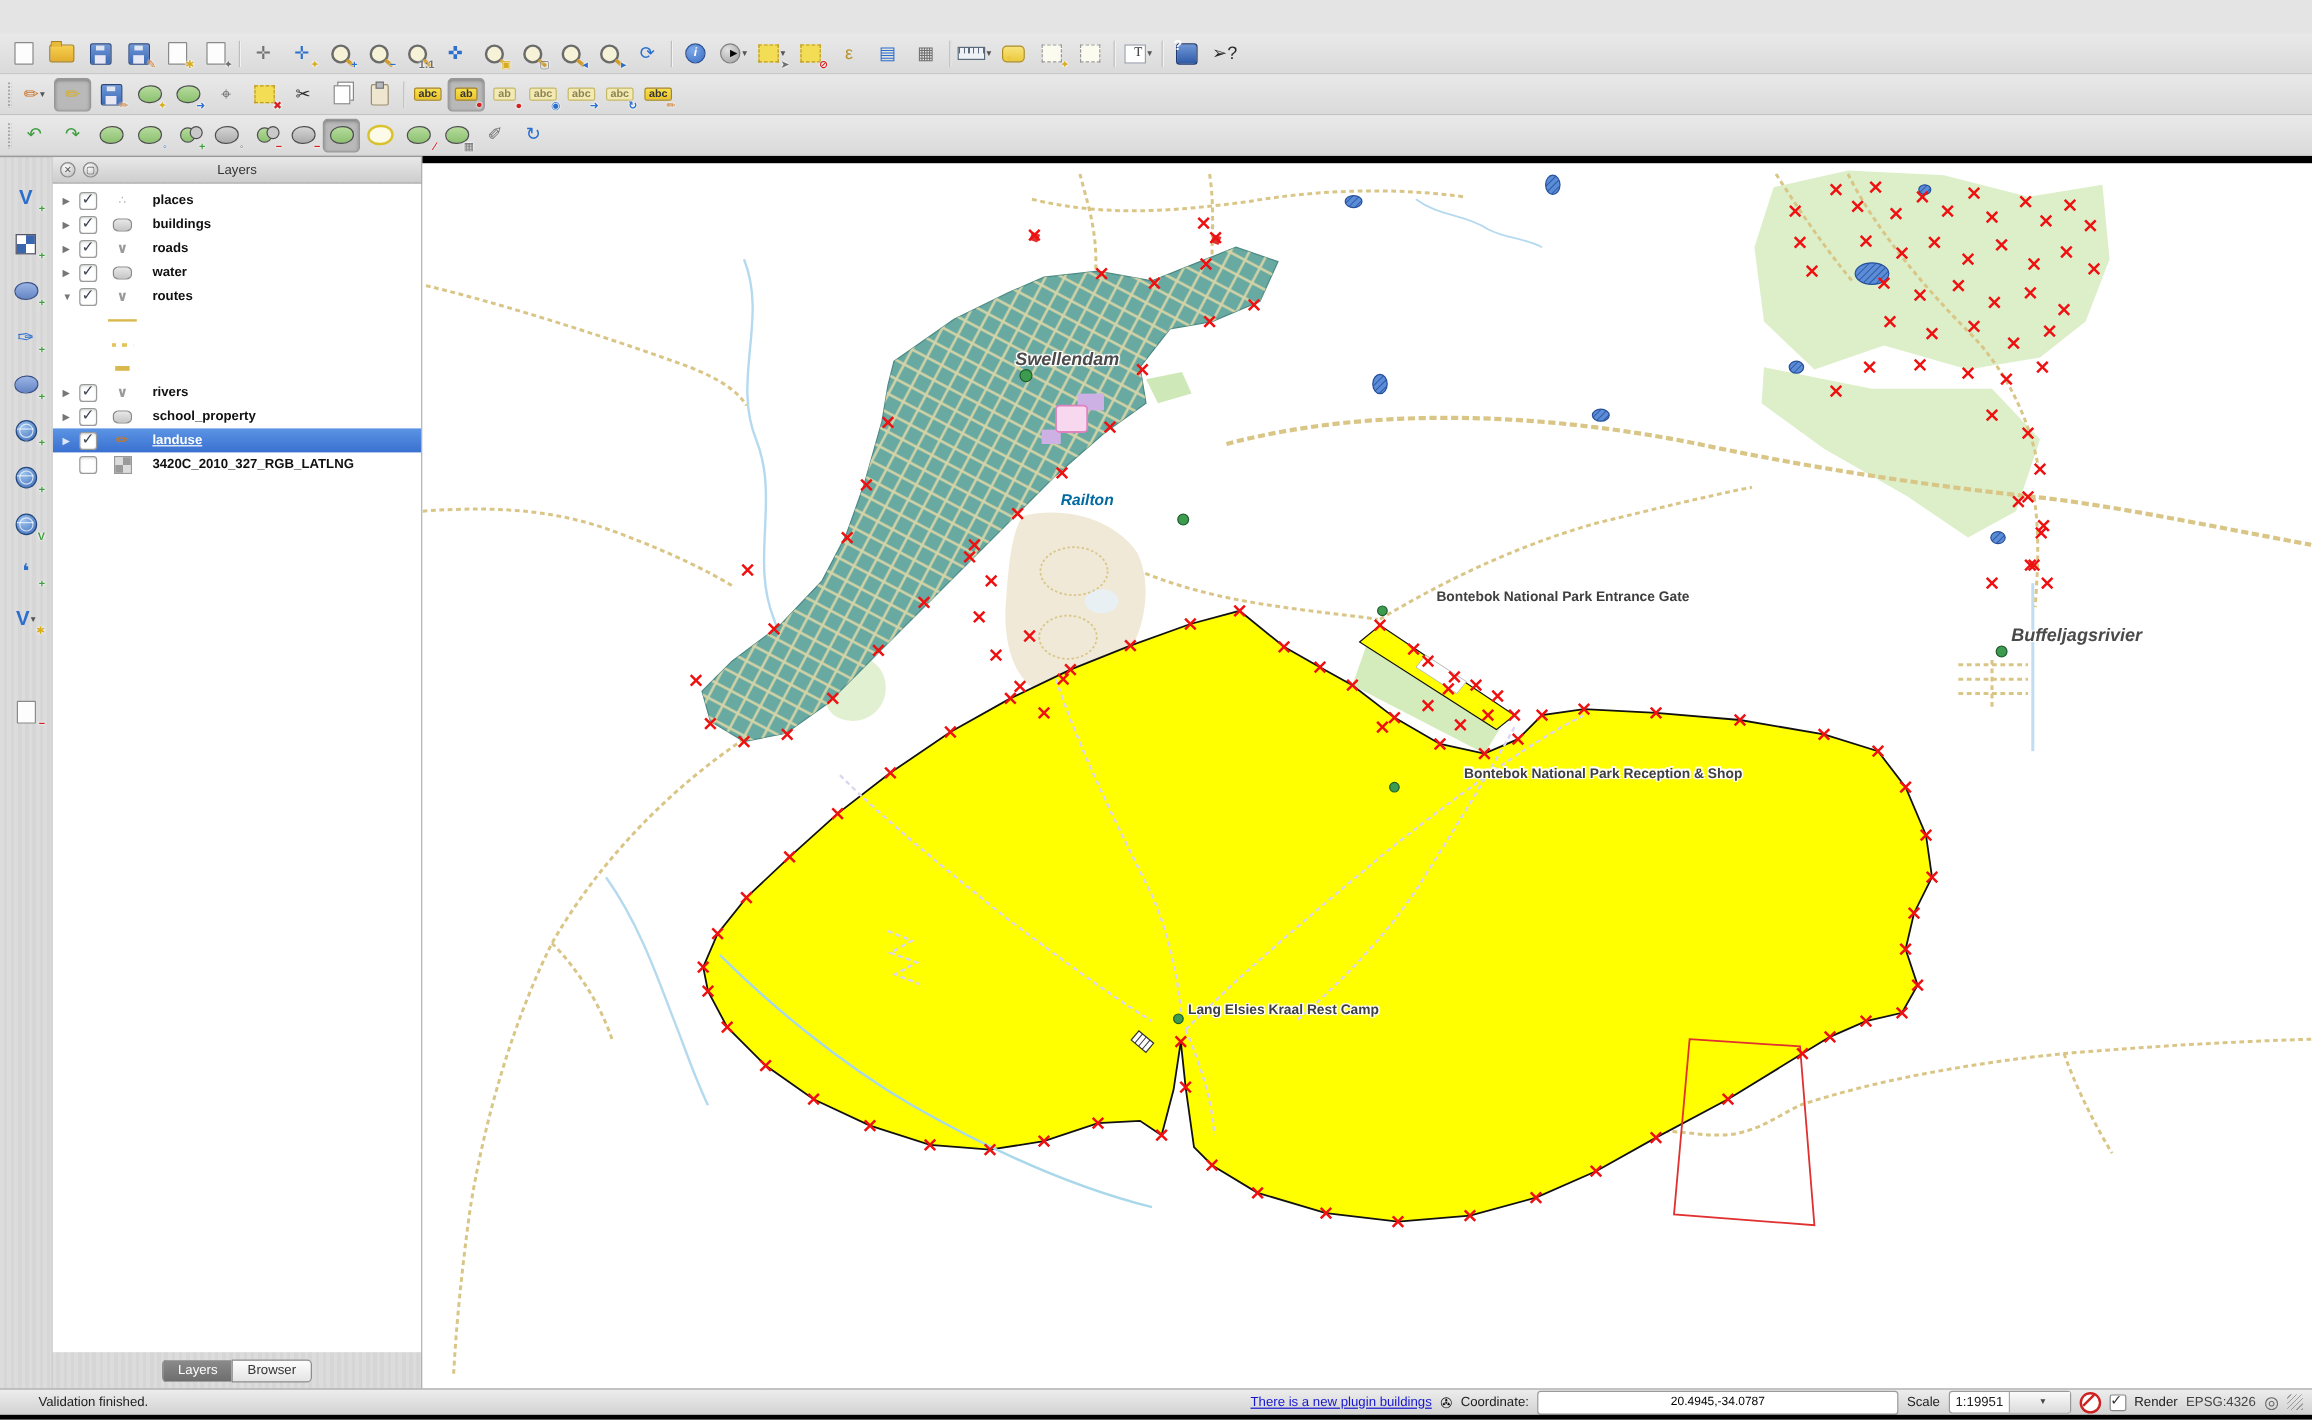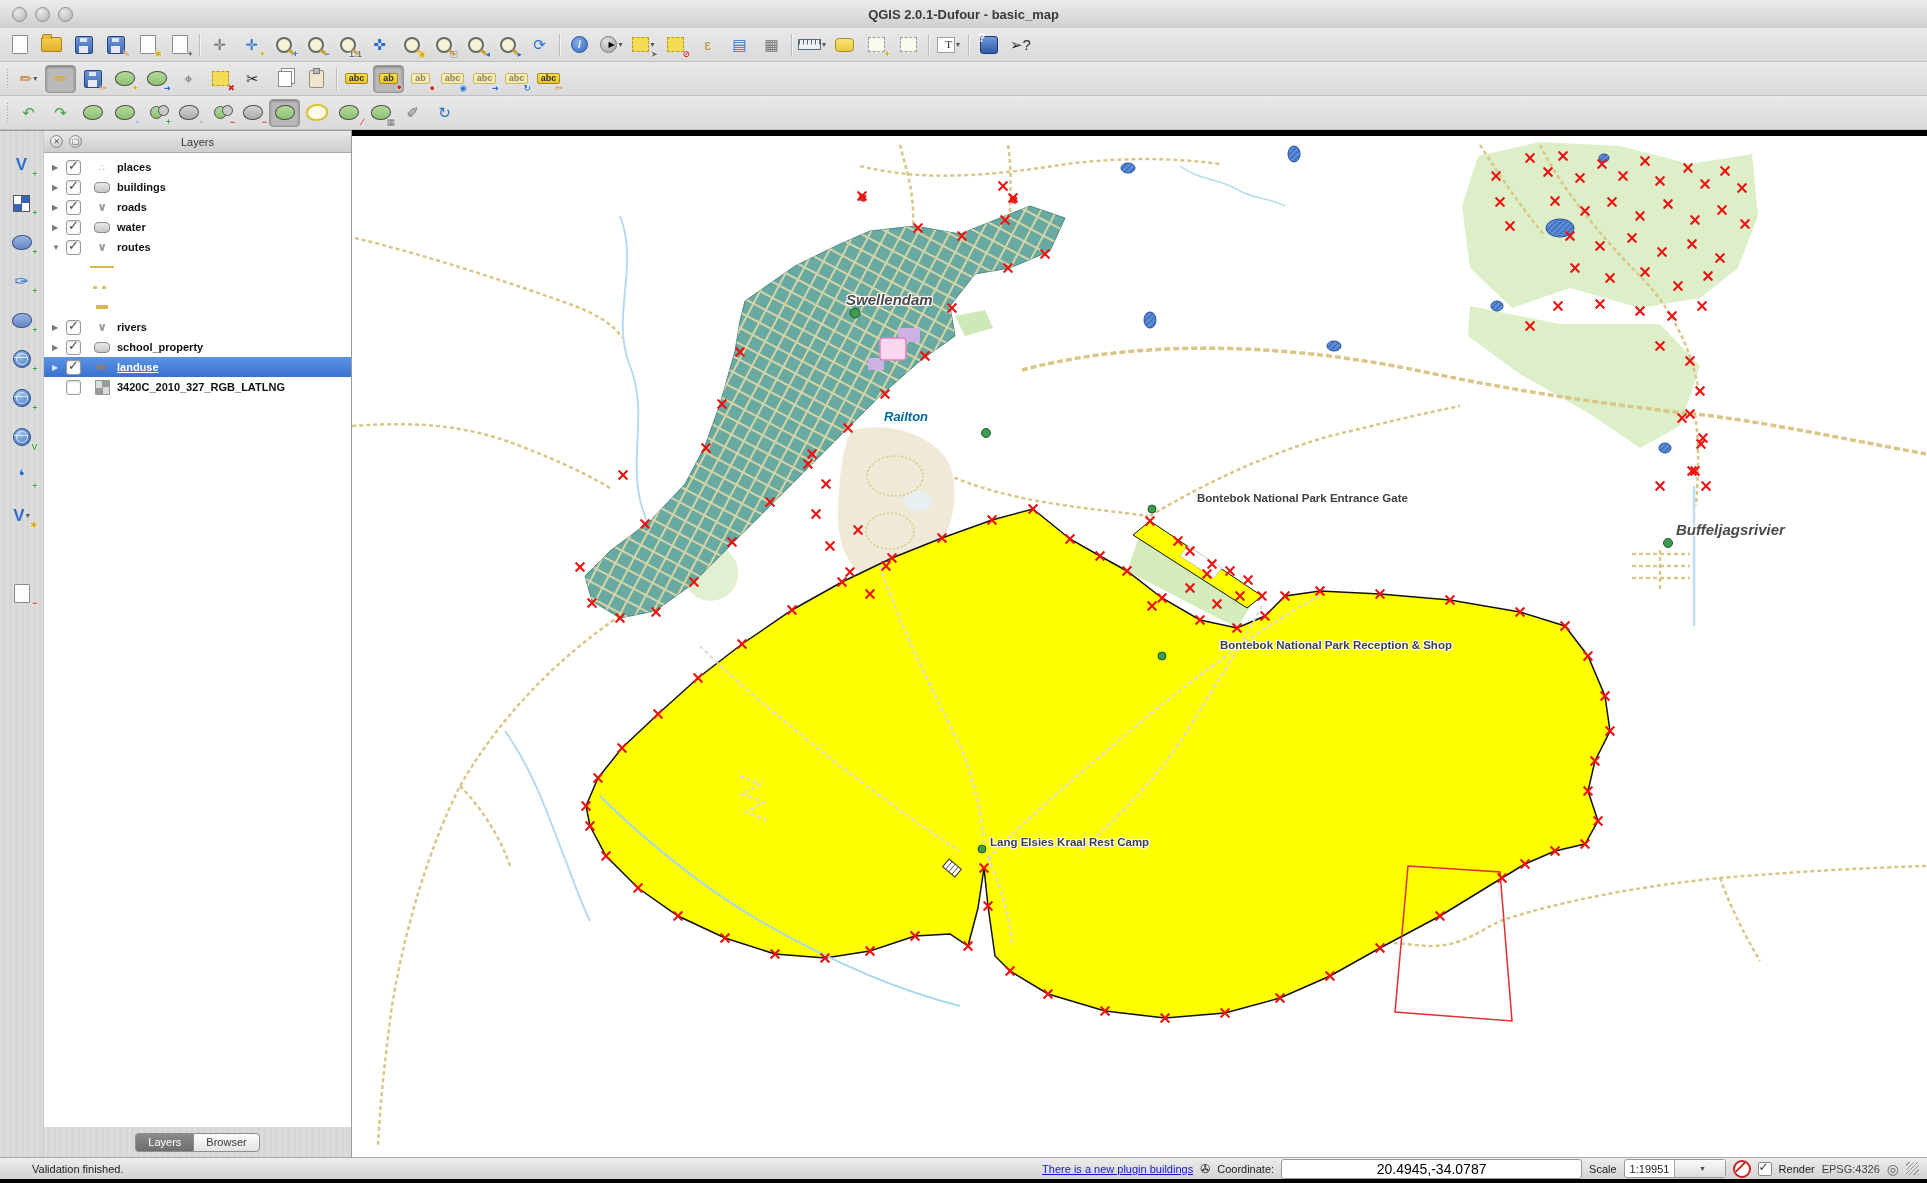--- a/index.html
+++ b/index.html
@@ -98,65 +98,57 @@
   .lic.k-points::before{content:"∴";color:#b0b0b0;font-size:10px;}
   .lic.k-polygon::before{content:"";display:block;width:14px;height:9px;background:linear-gradient(#e8e8e8,#c6c6c6);border:1px solid #8a8a8a;border-radius:5px/4px;}
   .lic.k-line::before{content:"∨";color:#9a9a9a;font-weight:bold;font-size:12px;}
   .lic.k-pencil::before{content:"✏";color:#c87828;font-size:13px;}
   .lic.k-raster::before{content:"";display:block;width:13px;height:13px;border:1px solid #999;
      background:conic-gradient(#9a9a9a 25%,#dcdcdc 0 50%,#9a9a9a 0 75%,#dcdcdc 0);}
   .lic.k-swatch-solid::before{content:"";display:block;width:24px;height:2px;background:#d9b84e;}
   .lic.k-swatch-dots::before{content:"";display:block;width:18px;height:3px;
      background:repeating-linear-gradient(90deg,#e2c35e 0 4px,transparent 4px 9px);}
   .lic.k-swatch-dash::before{content:"";display:block;width:12px;height:4px;background:#d9b84e;}
-  .llabel{font-weight:bold;font-size:11px;color:#111;margin-left:2px;}
+  .llabel{font-weight:bold;font-size:11px;color:#111;margin-left:12px;}
   #panel-tabs{height:30px;background:repeating-linear-gradient(90deg,#dcdcdc 0 3px,#d6d6d6 3px 6px);display:flex;align-items:center;justify-content:center;}
   .ptab{height:19px;padding:0 12px;font-size:11px;border:1px solid #8e8e8e;background:linear-gradient(#fdfdfd,#e4e4e4);color:#333;}
   .ptab.active{background:linear-gradient(#8a8a8a,#6e6e6e);color:#fff;border-right:none;border-radius:4px 0 0 4px;}
   .ptab:last-child{border-radius:0 4px 4px 0;}
   
   #canvas{position:absolute;left:352px;top:130px;right:0;bottom:26px;background:#fff;border-top:6px solid #000000;overflow:hidden;}
   #mapsvg{position:absolute;left:0;top:0;}
   .maplabel{position:absolute;white-space:nowrap;color:#3f3f3f;
     text-shadow:-1px -1px 0 #fff,1px -1px 0 #fff,-1px 1px 0 #fff,1px 1px 0 #fff,0 0 3px #fff;}
   .place-big{font-size:15px;font-style:italic;font-weight:600;color:#4a4a4a;}
   .place-mid{font-size:13px;font-style:italic;font-weight:600;color:#0369a1;}
   .poi{font-size:11.5px;font-weight:700;}
   .poi-dot{fill:#3d9b4f;stroke:#1e5e2e;stroke-width:1;}
   
   #statusbar{position:absolute;left:0;bottom:4px;width:100%;height:22px;background:linear-gradient(#ededed,#d2d2d2);
     border-top:1px solid #a8a8a8;display:flex;align-items:center;gap:7px;padding:0 8px;box-sizing:border-box;font-size:11px;}
   #status-msg{margin-right:auto;margin-left:24px;}
   #plugin-link{color:#1515d0;text-decoration:underline;}
-  #coord-input{width:295px;height:16px;border:1px solid #9a9a9a;border-radius:3px;text-align:center;font-size:14px;font-family:inherit;background:#fff;}
+  #coord-input{width:295px;height:16px;border:1px solid #9a9a9a;border-radius:3px;text-align:center;font-size:10px;font-family:inherit;background:#fff;}
   #scale-combo{display:flex;align-items:center;width:100px;height:17px;border:1px solid #9a9a9a;border-radius:3px;background:#fff;}
   #scale-combo span{flex:1;padding-left:5px;}
   #scale-combo .dd2{width:13px;height:100%;background:linear-gradient(#fafafa,#dcdcdc);border-left:1px solid #aaa;font-size:7px;display:flex;align-items:center;justify-content:center;color:#444;}
   #stop-render-icon{width:14px;height:14px;border:2px solid #cc2222;border-radius:50%;position:relative;background:#fff;}
   #stop-render-icon::after{content:"";position:absolute;left:-1px;top:4px;width:13px;height:2px;background:#cc2222;transform:rotate(-45deg);}
   #render-cb{width:12px;height:12px;background:#fff;border:1px solid #888;border-radius:2px;position:relative;}
   #render-cb::after{content:"✓";position:absolute;left:0px;top:-3px;font-size:12px;font-weight:bold;color:#333;}
   #crs-icon{color:#666;font-size:14px;}
   #plugin-icon{font-size:12px;color:#111;}
   #grip{width:13px;height:13px;background:repeating-linear-gradient(135deg,transparent 0 2px,#9a9a9a 2px 3px);}
   #blackstrip{position:absolute;left:0;bottom:0;width:100%;height:4px;background:#000;}
 </style>
 </head>
 <body>
 
 <div id="app">
 
-  <div id="titlebar">
-    <div class="tlights">
-      <span class="tlight"></span>
-      <span class="tlight"></span>
-      <span class="tlight"></span>
-    </div>
-    <div id="title-text">QGIS 2.0.1-Dufour - basic_map</div>
-  </div>
 
   <div id="tb1" class="toolbar">
 
   <button class="tbtn k-page">
         <span class="shape"></span>
 
       </button>
       <button class="tbtn k-folder">
         <span class="shape"></span>
 

